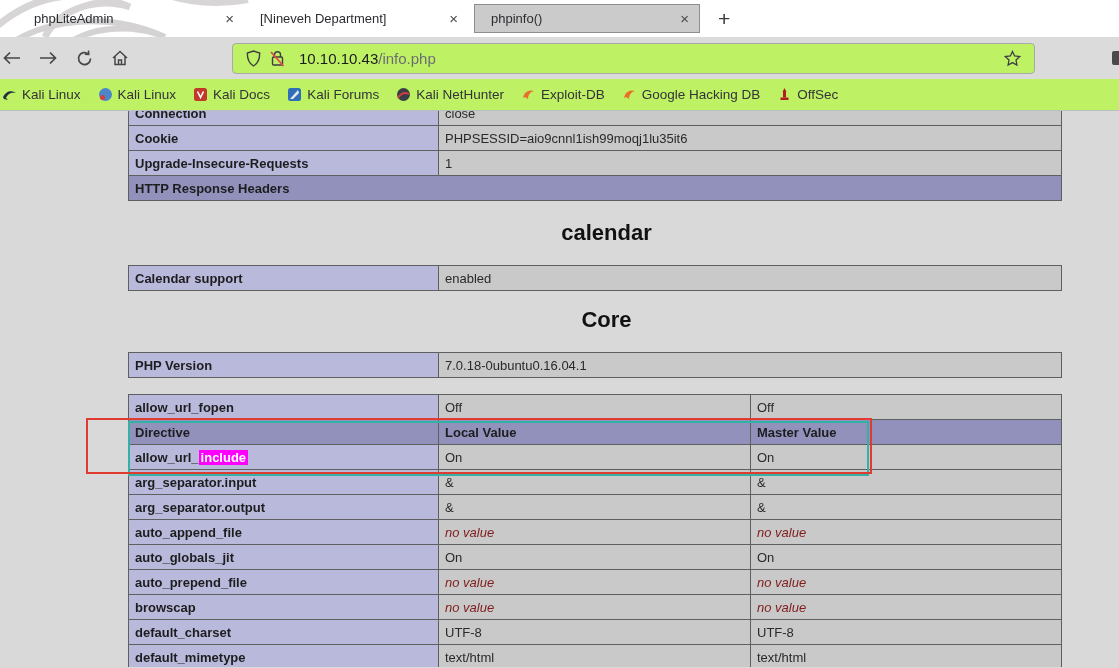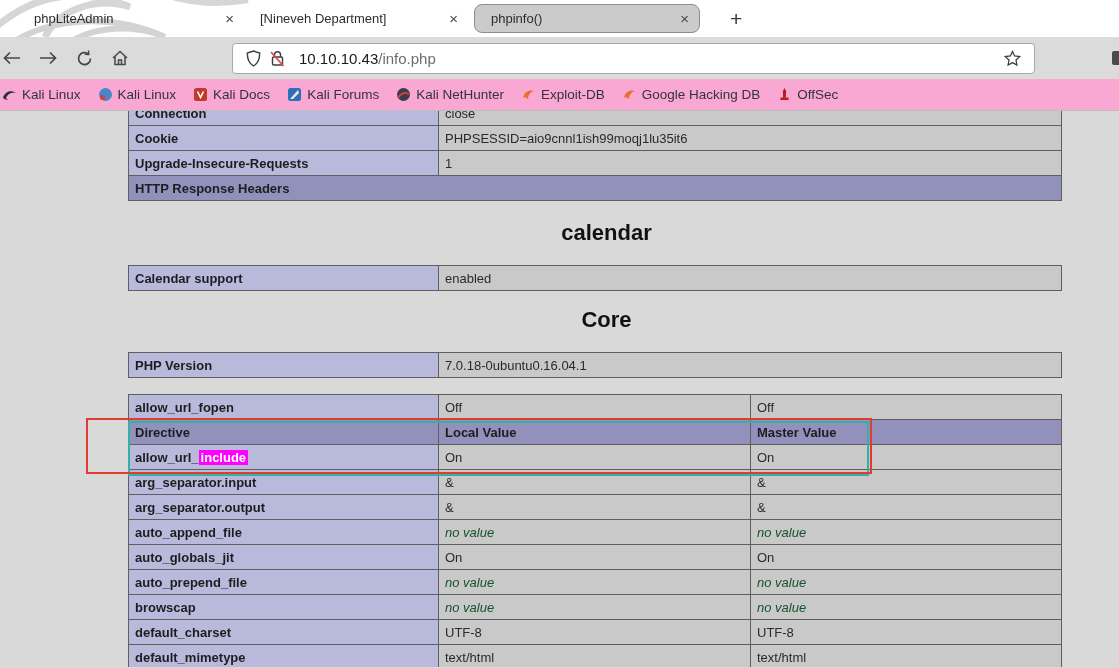--- a/index.html
+++ b/index.html
@@ -8,55 +8,55 @@
 
   
   .tabbar { position:relative; width:1119px; height:37px; background:#ffffff;
     display:flex; align-items:center; padding-left:18px; overflow:hidden; }
   .watermark { position:absolute; left:-10px; top:-18px; opacity:.55; pointer-events:none; }
   .tab { position:relative; height:37px; display:flex; align-items:center;
     padding:0 10px 0 16px; color:#2c2c30; font-size:13px; }
   .tab .tab-title { flex:1; white-space:nowrap; overflow:hidden; }
   .tab-1 { width:226px; }
   .tab-2 { width:224px; }
-  .tab.active { width:226px; height:29px; background:#cccbcb; border-radius:8px;
-    margin:0 16px 0 6px; border:1px solid #8f8d8d; }
+  .tab.active { width:226px; height:29px; background:#cccbcb; border-radius:0;
+    margin:0 4px 0 6px; border:1px solid #8f8d8d; }
   .tab-close { color:#4a4a4e; font-size:15px; margin-left:8px; cursor:default; }
   .newtab { color:#3a3a3e; font-size:21px; margin-left:14px; line-height:1; }
 
   .navbar { width:1119px; height:42px; background:#dcdbdb; display:flex;
     align-items:center; padding-left:2px; position:relative; }
   .navbtn { width:20px; height:20px; margin-right:16px; display:flex;
     align-items:center; justify-content:center; }
   .navbtn svg { display:block; }
-  .urlbar { margin-left:86px; width:803px; height:31px; background:#ffffff;
+  .urlbar { margin-left:86px; width:803px; height:31px; background:#bef264;
     border:1px solid #a9a9a9; border-radius:4px; display:flex; align-items:center;
     padding:0 8px 0 10px; }
   .urlbar .sep { flex:1; }
   .urltext { font-size:15px; color:#1b1b1d; margin-left:8px; white-space:nowrap; }
   .urlpath { color:#6d6d73; }
   .ubicon { width:20px; height:20px; display:flex; align-items:center; justify-content:center; margin-right:4px; }
   .cuticon { position:absolute; right:-7px; top:14px; width:14px; height:14px;
     background:#4a4a4a; border-radius:2px; }
 
-  .bookmarks { width:1119px; height:32px; background:#f9a8d4; display:flex;
+  .bookmarks { width:1119px; height:32px; background:#bef264; display:flex;
     align-items:center; padding-left:2px; gap:17px;
     border-bottom:1px solid #bdbcbc; }
   .bm { display:flex; align-items:center; gap:5px; font-size:13.5px; color:#333338; white-space:nowrap; }
   .bm svg { display:block; }
 
   
   .content { position:relative; width:1119px; height:556px; background:#d9d9d9; overflow:hidden; }
   table.pinfo { position:absolute; left:128px; width:933px; border-collapse:collapse;
     table-layout:fixed; font-size:13px; }
   table.pinfo td, table.pinfo th { border:1px solid #5f5f5f; height:25px;
     vertical-align:middle; padding:0 6px; overflow:hidden; white-space:nowrap; }
   td.e { background:#b9b9dc; font-weight:bold; color:#1d1d1f;margin-left:6px; }
   td.v { background:#c9c9c9; color:#2a2a2a; }
-  td.v.nv { color:#14532d; font-style:italic; }
+  td.v.nv { color:#7f1d1d; font-style:italic; }
   th.h { background:#9191bc; font-weight:bold; color:#1d1d1f; text-align:left; }
   .h2 { position:absolute; left:140px; width:933px; text-align:center;
     font-size:22px; font-weight:bold; color:#111; }
   mark.find { background:#ff00ff; color:#fff; font-weight:bold; padding:0 2px; }
 
   .rect-red { position:absolute; left:86px; top:307px; width:786px; height:56px;
     border:2px solid #e03b30; pointer-events:none; z-index:6; }
   .rect-teal { position:absolute; left:128px; top:310px; width:741px; height:55px;
     border:2px solid #35b0a5; pointer-events:none; z-index:5; }
 </style>

